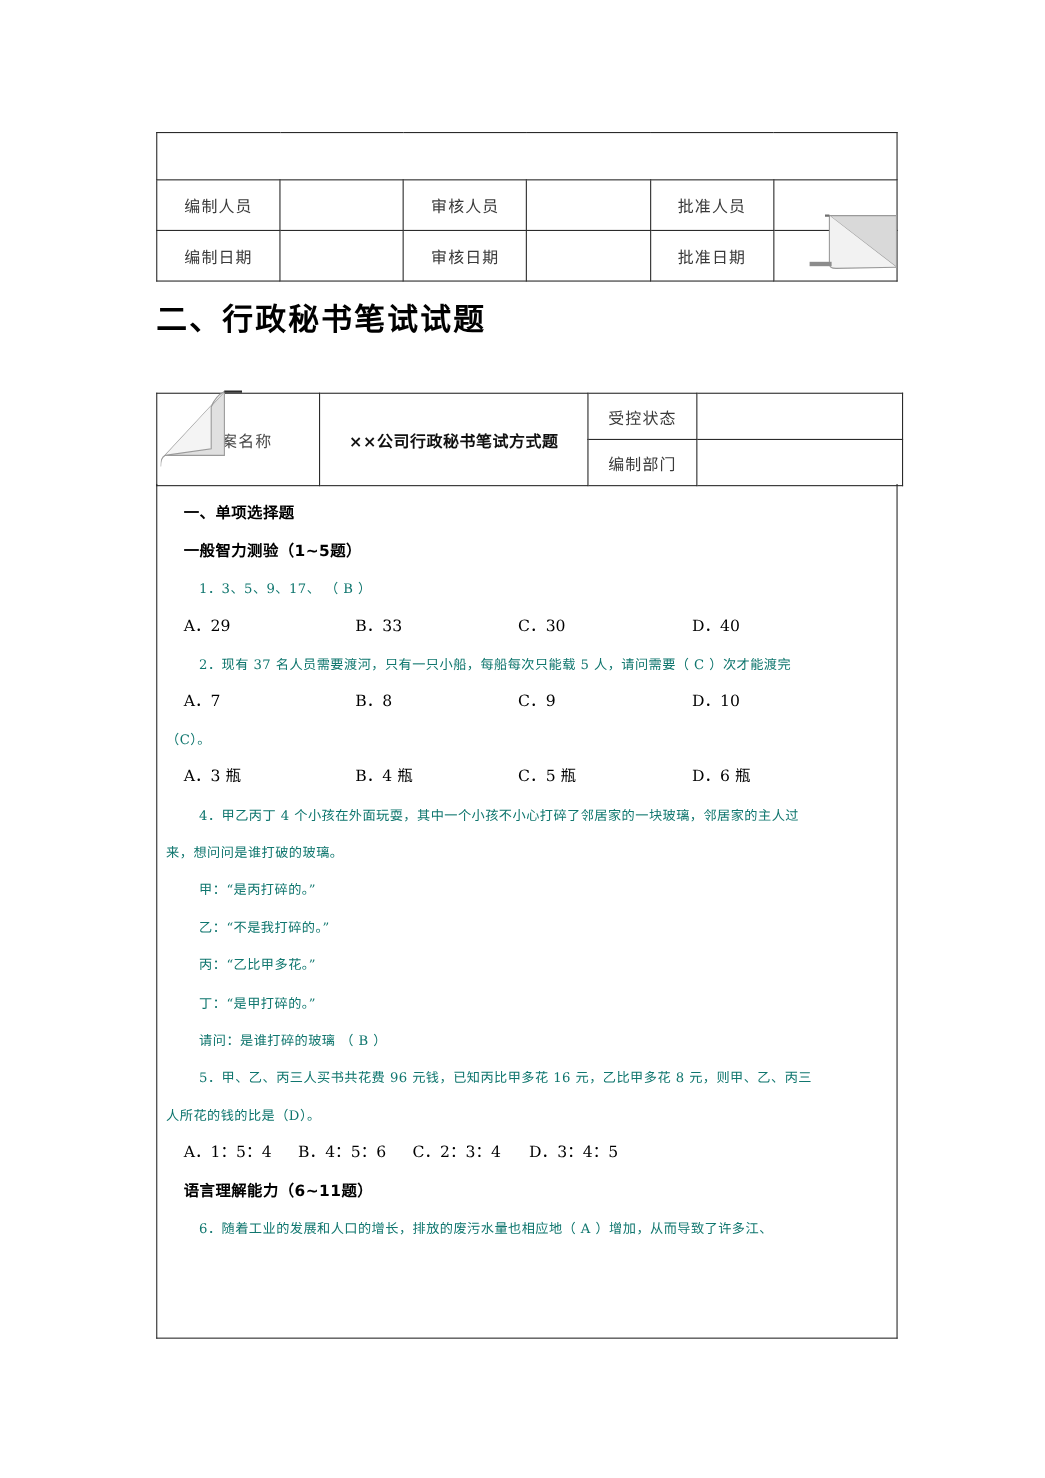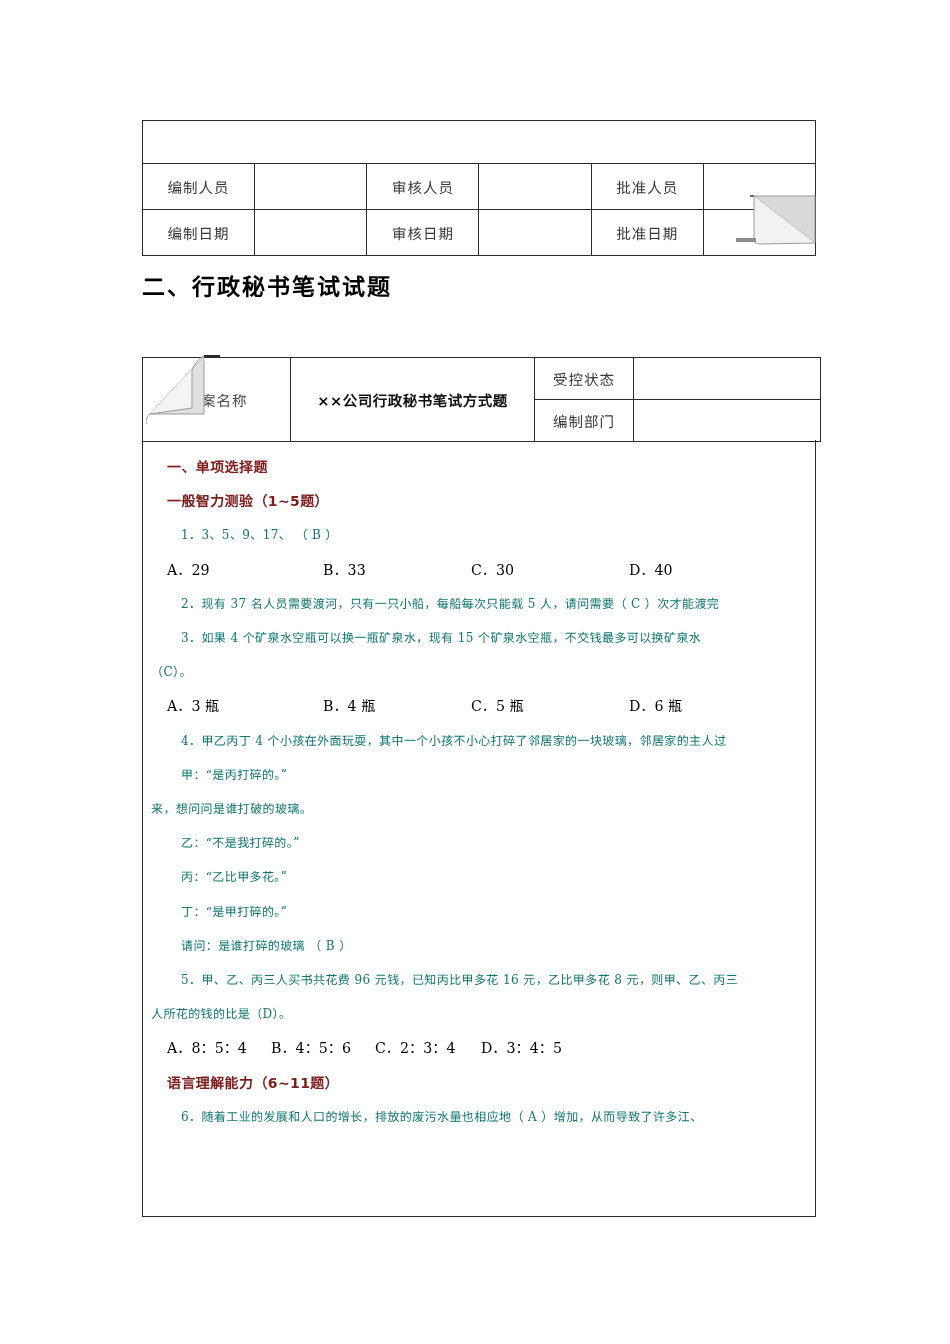--- a/index.html
+++ b/index.html
@@ -51,21 +51,21 @@
   #top-table td.lbl { height: 45px; }
   #top-table td.val { height: 45px; }
 
   
   #section-heading {
     position: absolute;
     left: 142px;
     top: 268px;
     font-family: "DejaVu Sans", "Liberation Sans", sans-serif;
     font-weight: bold;
-    font-size: 23px;
+    font-size: 28px;
     letter-spacing: 2px;
     color: #000000;
     white-space: nowrap;
   }
 
   
   #hdr-table-wrap {
     position: absolute;
     left: 142px;
     top: 357px;
@@ -100,21 +100,21 @@
     font-size: 12px;
     line-height: 34.2px;
     color: #0f766e;
     letter-spacing: 0.4px;
     white-space: nowrap;
     font-family: "DejaVu Serif", "Liberation Serif", serif;
   }
   .ln.bold {
     font-family: "DejaVu Sans", "Liberation Sans", sans-serif;
     font-weight: bold;
-    color: #7f1d1d;
+    color: #000000;
     font-size: 14px;
   }
   .ln.ind1 { padding-left: 16px; }
   .ln.ind2 { padding-left: 30px; }
   .ln.ind0 { padding-left: 0px; }
 
   
   .opts {
     display: block;
     font-size: 14.2px;
@@ -209,39 +209,41 @@
     <div class="ln bold ind1">一、单项选择题</div>
 
     <div class="ln bold ind1">一般智力测验（1~5题）</div>
 
     <div class="ln ind2">1．3、5、9、17、 （ B ）</div>
     <div class="opts w-std">
       <span>A．29</span><span>B．33</span><span>C．30</span><span>D．40</span>
     </div>
 
     <div class="ln ind2">2．现有 37 名人员需要渡河，只有一只小船，每船每次只能载 5 人，请问需要（ C ）次才能渡完</div>
-
-    <div class="ln ind2">3．如果 4 个矿泉水空瓶可以换一瓶矿泉水，现有 15 个矿泉水空瓶，不交钱最多可以换矿泉水</div>
+    <div class="opts w-std">
+      <span>A．7</span><span>B．8</span><span>C．9</span><span>D．10</span>
+    </div>
+
     <div class="ln ind0">（C）。</div>
     <div class="opts w-std">
       <span>A．3 瓶</span><span>B．4 瓶</span><span>C．5 瓶</span><span>D．6 瓶</span>
     </div>
 
     <div class="ln ind2">4．甲乙丙丁 4 个小孩在外面玩耍，其中一个小孩不小心打碎了邻居家的一块玻璃，邻居家的主人过</div>
+    <div class="ln ind0">来，想问问是谁打破的玻璃。</div>
     <div class="ln ind2">甲：“是丙打碎的。”</div>
-    <div class="ln ind0">来，想问问是谁打破的玻璃。</div>
     <div class="ln ind2">乙：“不是我打碎的。”</div>
     <div class="ln ind2">丙：“乙比甲多花。”</div>
     <div class="ln ind2">丁：“是甲打碎的。”</div>
     <div class="ln ind2">请问：是谁打碎的玻璃 （ B ）</div>
 
     <div class="ln ind2">5．甲、乙、丙三人买书共花费 96 元钱，已知丙比甲多花 16 元，乙比甲多花 8 元，则甲、乙、丙三</div>
     <div class="ln ind0">人所花的钱的比是（D）。</div>
     <div class="opts w-tight">
-      <span>A．8：5：4</span><span>B．4：5：6</span><span>C．2：3：4</span><span>D．3：4：5</span>
+      <span>A．1：5：4</span><span>B．4：5：6</span><span>C．2：3：4</span><span>D．3：4：5</span>
     </div>
 
     <div class="ln bold ind1">语言理解能力（6~11题）</div>
     <div class="ln ind2">6．随着工业的发展和人口的增长，排放的废污水量也相应地（ A ）增加，从而导致了许多江、</div>
 
   </div>
 
 </div>
 
 </body></html>

